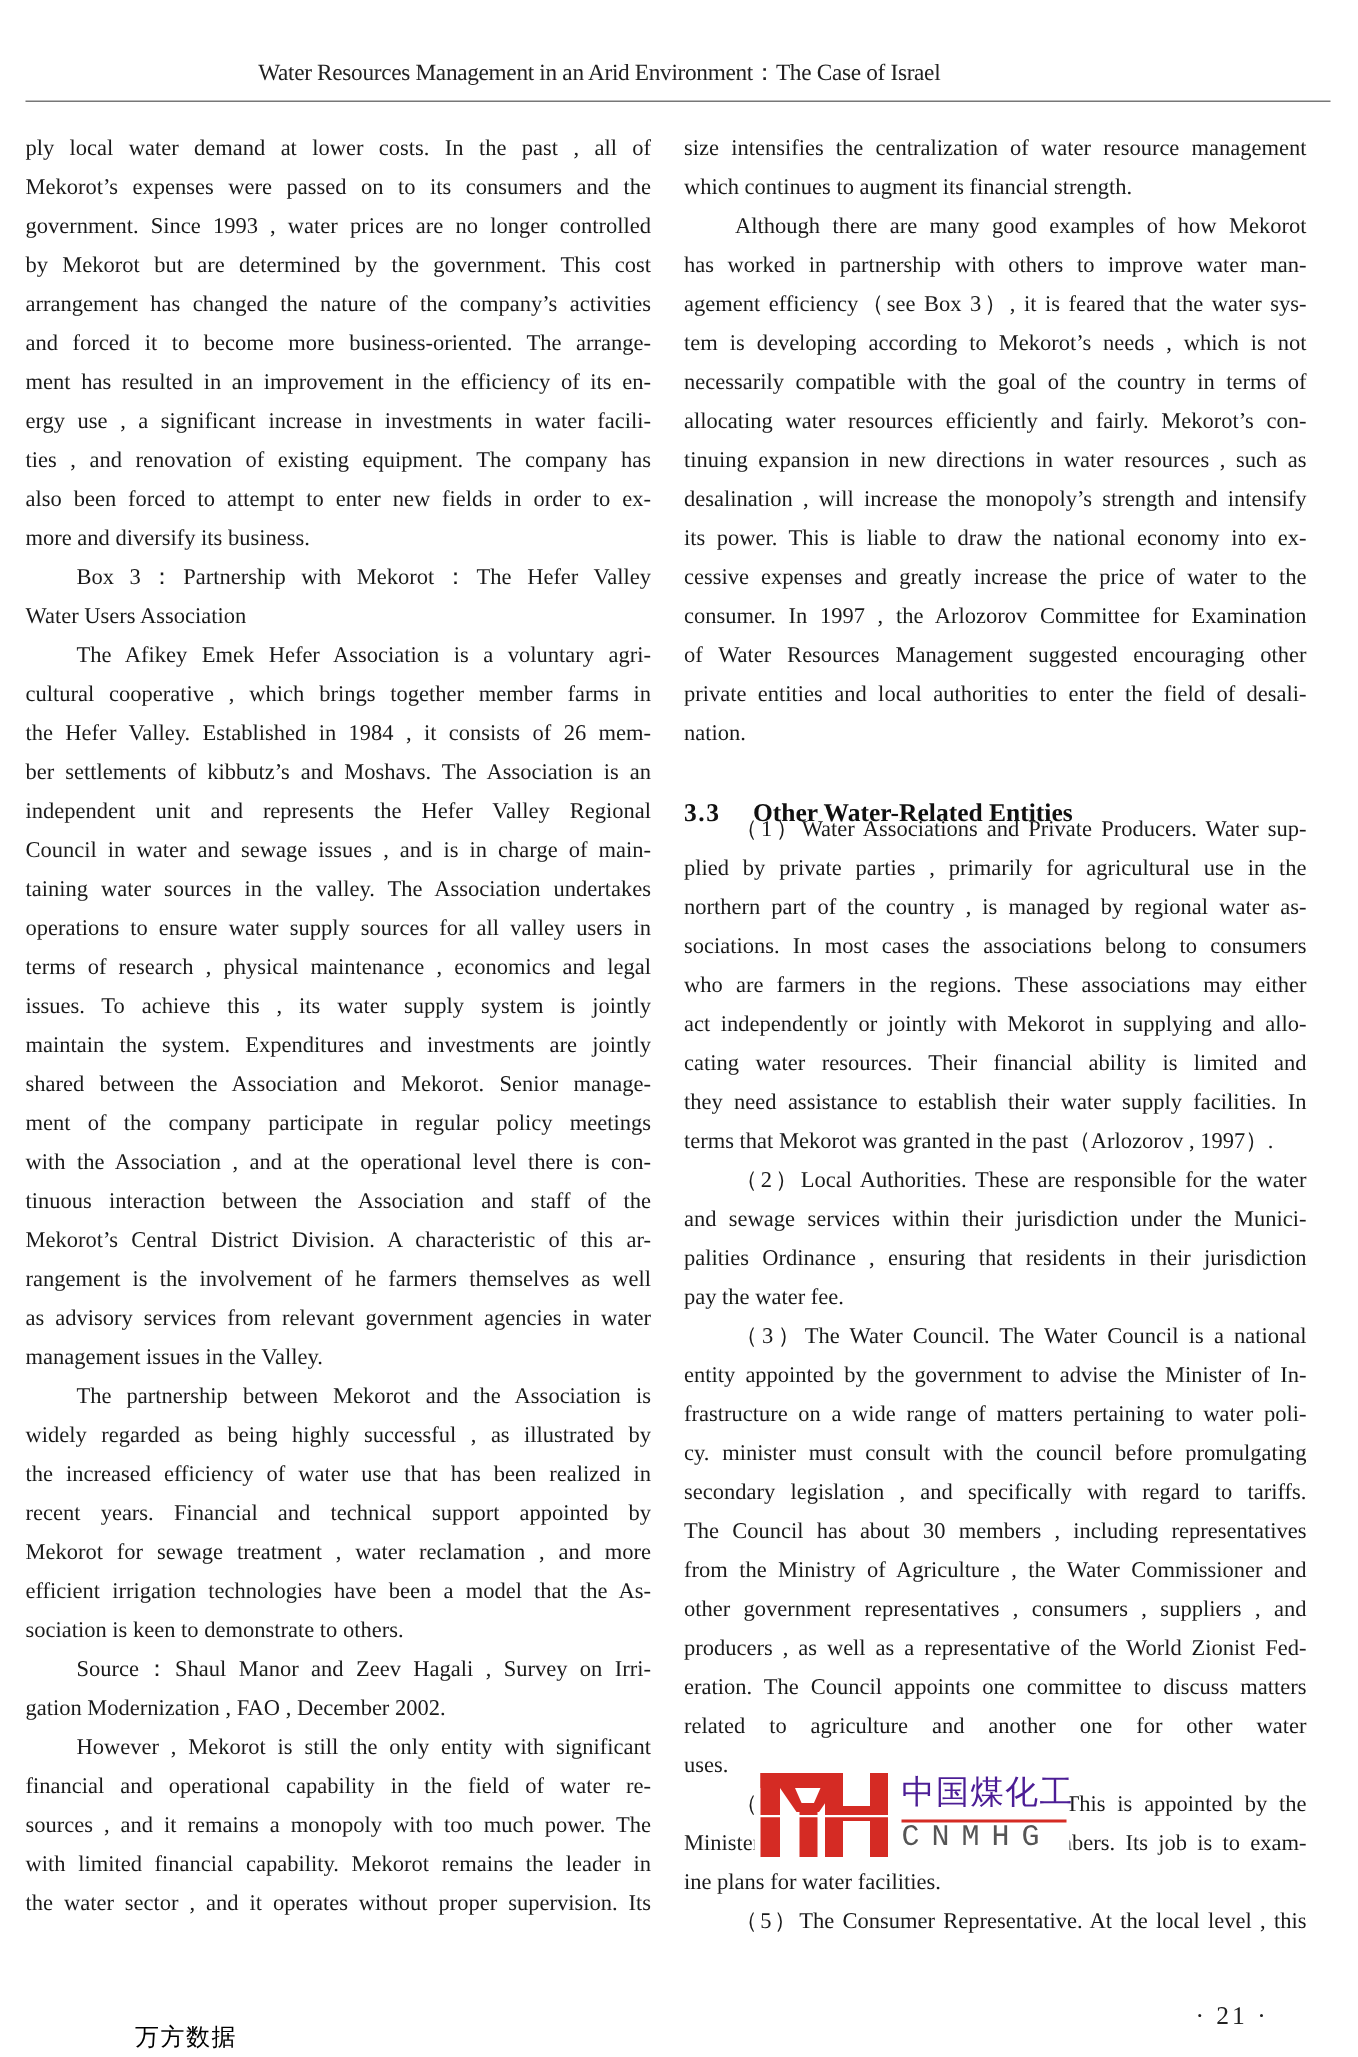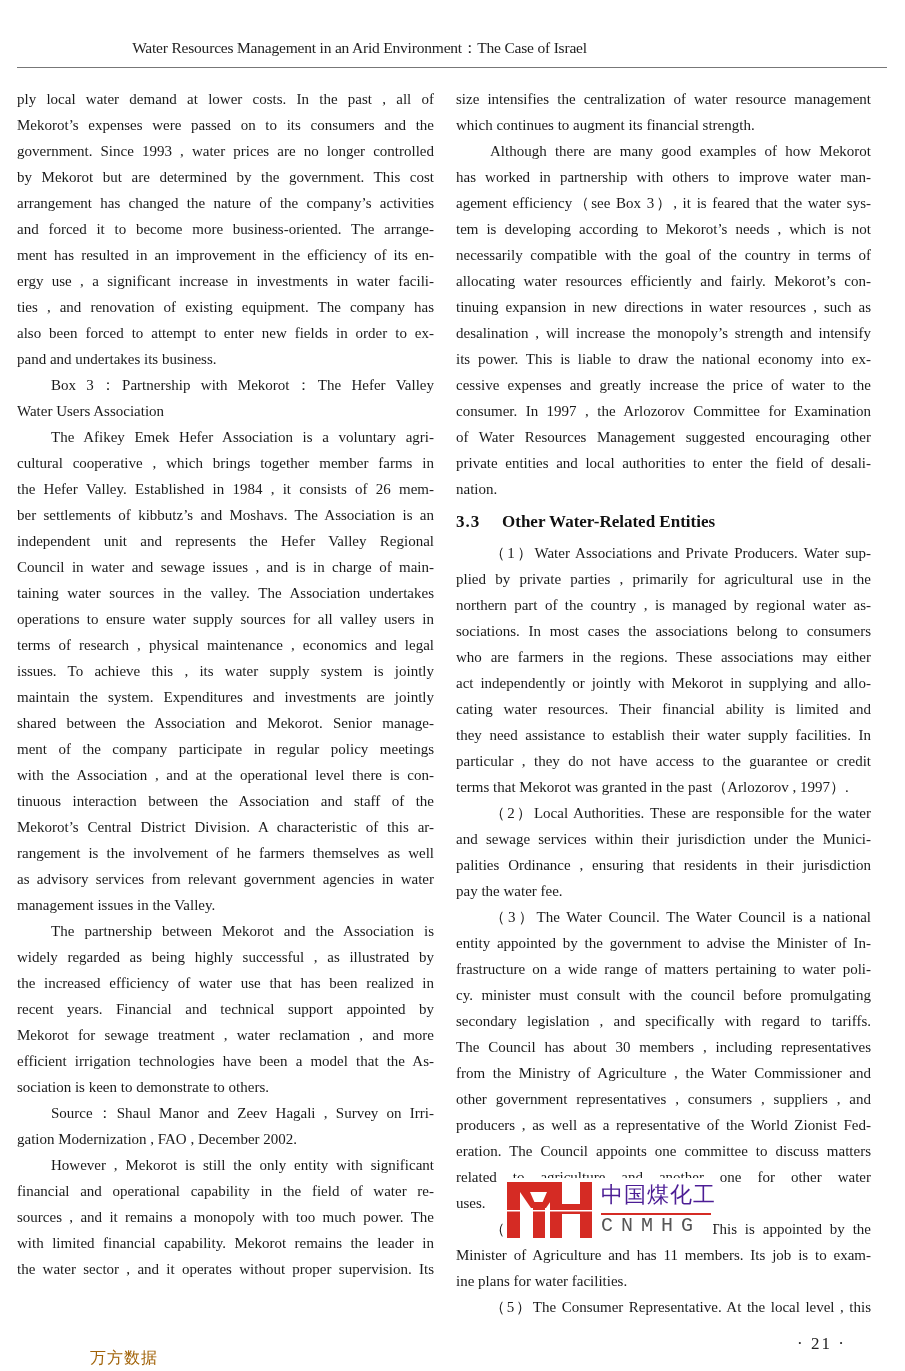--- a/index.html
+++ b/index.html
@@ -5,20 +5,21 @@
     html, body { margin: 0; padding: 0; background: #ffffff; }
     body {
       width: 905px; height: 1371px; position: relative; overflow: hidden;
       font-family: "Liberation Serif", "DejaVu Serif", serif;
       color: #1a1a1a;
     }
     .running-head {
       position: absolute; left: 0; top: 38px; width: 719px;
       text-align: center; font-size: 15.5px; letter-spacing: -0.2px;
       color: #222;
+      padding-left: 40px;
     }
     .head-rule {
       position: absolute; left: 17px; top: 67px; width: 870px; height: 1px;
       background: #777;
     }
     .col { position: absolute; top: 86px; }
     .col-left { left: 17px; width: 417px; }
     .col-right { left: 456px; width: 415px; }
     .ln {
       display: block; height: 26px; line-height: 26px;
@@ -26,24 +27,24 @@
       text-align: justify; text-align-last: justify;
     }
     .ln.end { text-align-last: left; }
     .ln.indent { padding-left: 34px; }
     .ln.it { }
     .section-head {
       display: block; height: 32px; line-height: 32px; margin-top: 4px; margin-bottom: 2px;
       font-family: "Liberation Serif", "DejaVu Serif", serif;
       font-weight: bold; font-size: 17px; color: #111;
     }
-    .section-head .num { display: inline-block; width: 46px; letter-spacing: 1px; }
+    .section-head .num { display: inline-block; width: 46px; letter-spacing: 1px; margin-top: 20px; }
     .watermark-bottom {
       position: absolute; left: 90px; top: 1348px;
-      font-family: Liberation Serif, serif; font-size: 16px; color: #a16207;
+      font-family: Liberation Serif, serif; font-size: 16px; color: #000000;
       letter-spacing: 1px;
     }
     .page-number {
       position: absolute; left: 797px; top: 1334px;
       font-size: 17px; color: #222; letter-spacing: 2px;
     }
     .logo {
       position: absolute; left: 503px; top: 1178px; width: 210px; height: 62px;
       background: #ffffff;
     }
@@ -72,21 +73,21 @@
     <span class="ln">ply local water demand at lower costs.  In the past , all of</span>
     <span class="ln">Mekorot’s expenses were passed on to its consumers and the</span>
     <span class="ln">government.  Since 1993 , water prices are no longer controlled</span>
     <span class="ln">by Mekorot but are determined by the government.  This cost</span>
     <span class="ln">arrangement has changed the nature of the company’s activities</span>
     <span class="ln">and forced it to become more business-oriented.  The arrange-</span>
     <span class="ln">ment has resulted in an improvement in the efficiency of its en-</span>
     <span class="ln">ergy use , a significant increase in investments in water facili-</span>
     <span class="ln">ties , and renovation of existing equipment.  The company has</span>
     <span class="ln">also been forced to attempt to enter new fields in order to ex-</span>
-    <span class="ln end">pand and undertakes its business.</span>
+    <span class="ln end">more and diversify its business.</span>
   </div>
 
   <div>
     <span class="ln it indent">Box 3：Partnership with Mekorot：The Hefer Valley</span>
     <span class="ln it end">Water Users Association</span>
   </div>
 
   <div>
     <span class="ln it indent">The Afikey Emek Hefer Association is a voluntary agri-</span>
     <span class="ln it">cultural cooperative , which brings together member farms in</span>
@@ -161,21 +162,20 @@
 
   <div>
     <span class="ln indent">（1）Water Associations and Private Producers.  Water sup-</span>
     <span class="ln">plied by private parties , primarily for agricultural use in the</span>
     <span class="ln">northern part of the country , is managed by regional water as-</span>
     <span class="ln">sociations.  In most cases the associations belong to consumers</span>
     <span class="ln">who are farmers in the regions.  These associations may either</span>
     <span class="ln">act independently or jointly with Mekorot in supplying and allo-</span>
     <span class="ln">cating water resources.  Their financial ability is limited and</span>
     <span class="ln">they need assistance to establish their water supply facilities.  In</span>
-    <span class="ln">particular , they do not have access to the guarantee or credit</span>
     <span class="ln end">terms that Mekorot was granted in the past（Arlozorov , 1997）.</span>
   </div>
   <div>
     <span class="ln indent">（2）Local Authorities.  These are responsible for the water</span>
     <span class="ln">and sewage services within their jurisdiction under the Munici-</span>
     <span class="ln">palities Ordinance , ensuring that residents in their jurisdiction</span>
     <span class="ln end">pay the water fee.</span>
   </div>
   <div>
     <span class="ln indent">（3）The Water Council.  The Water Council is a national</span>

